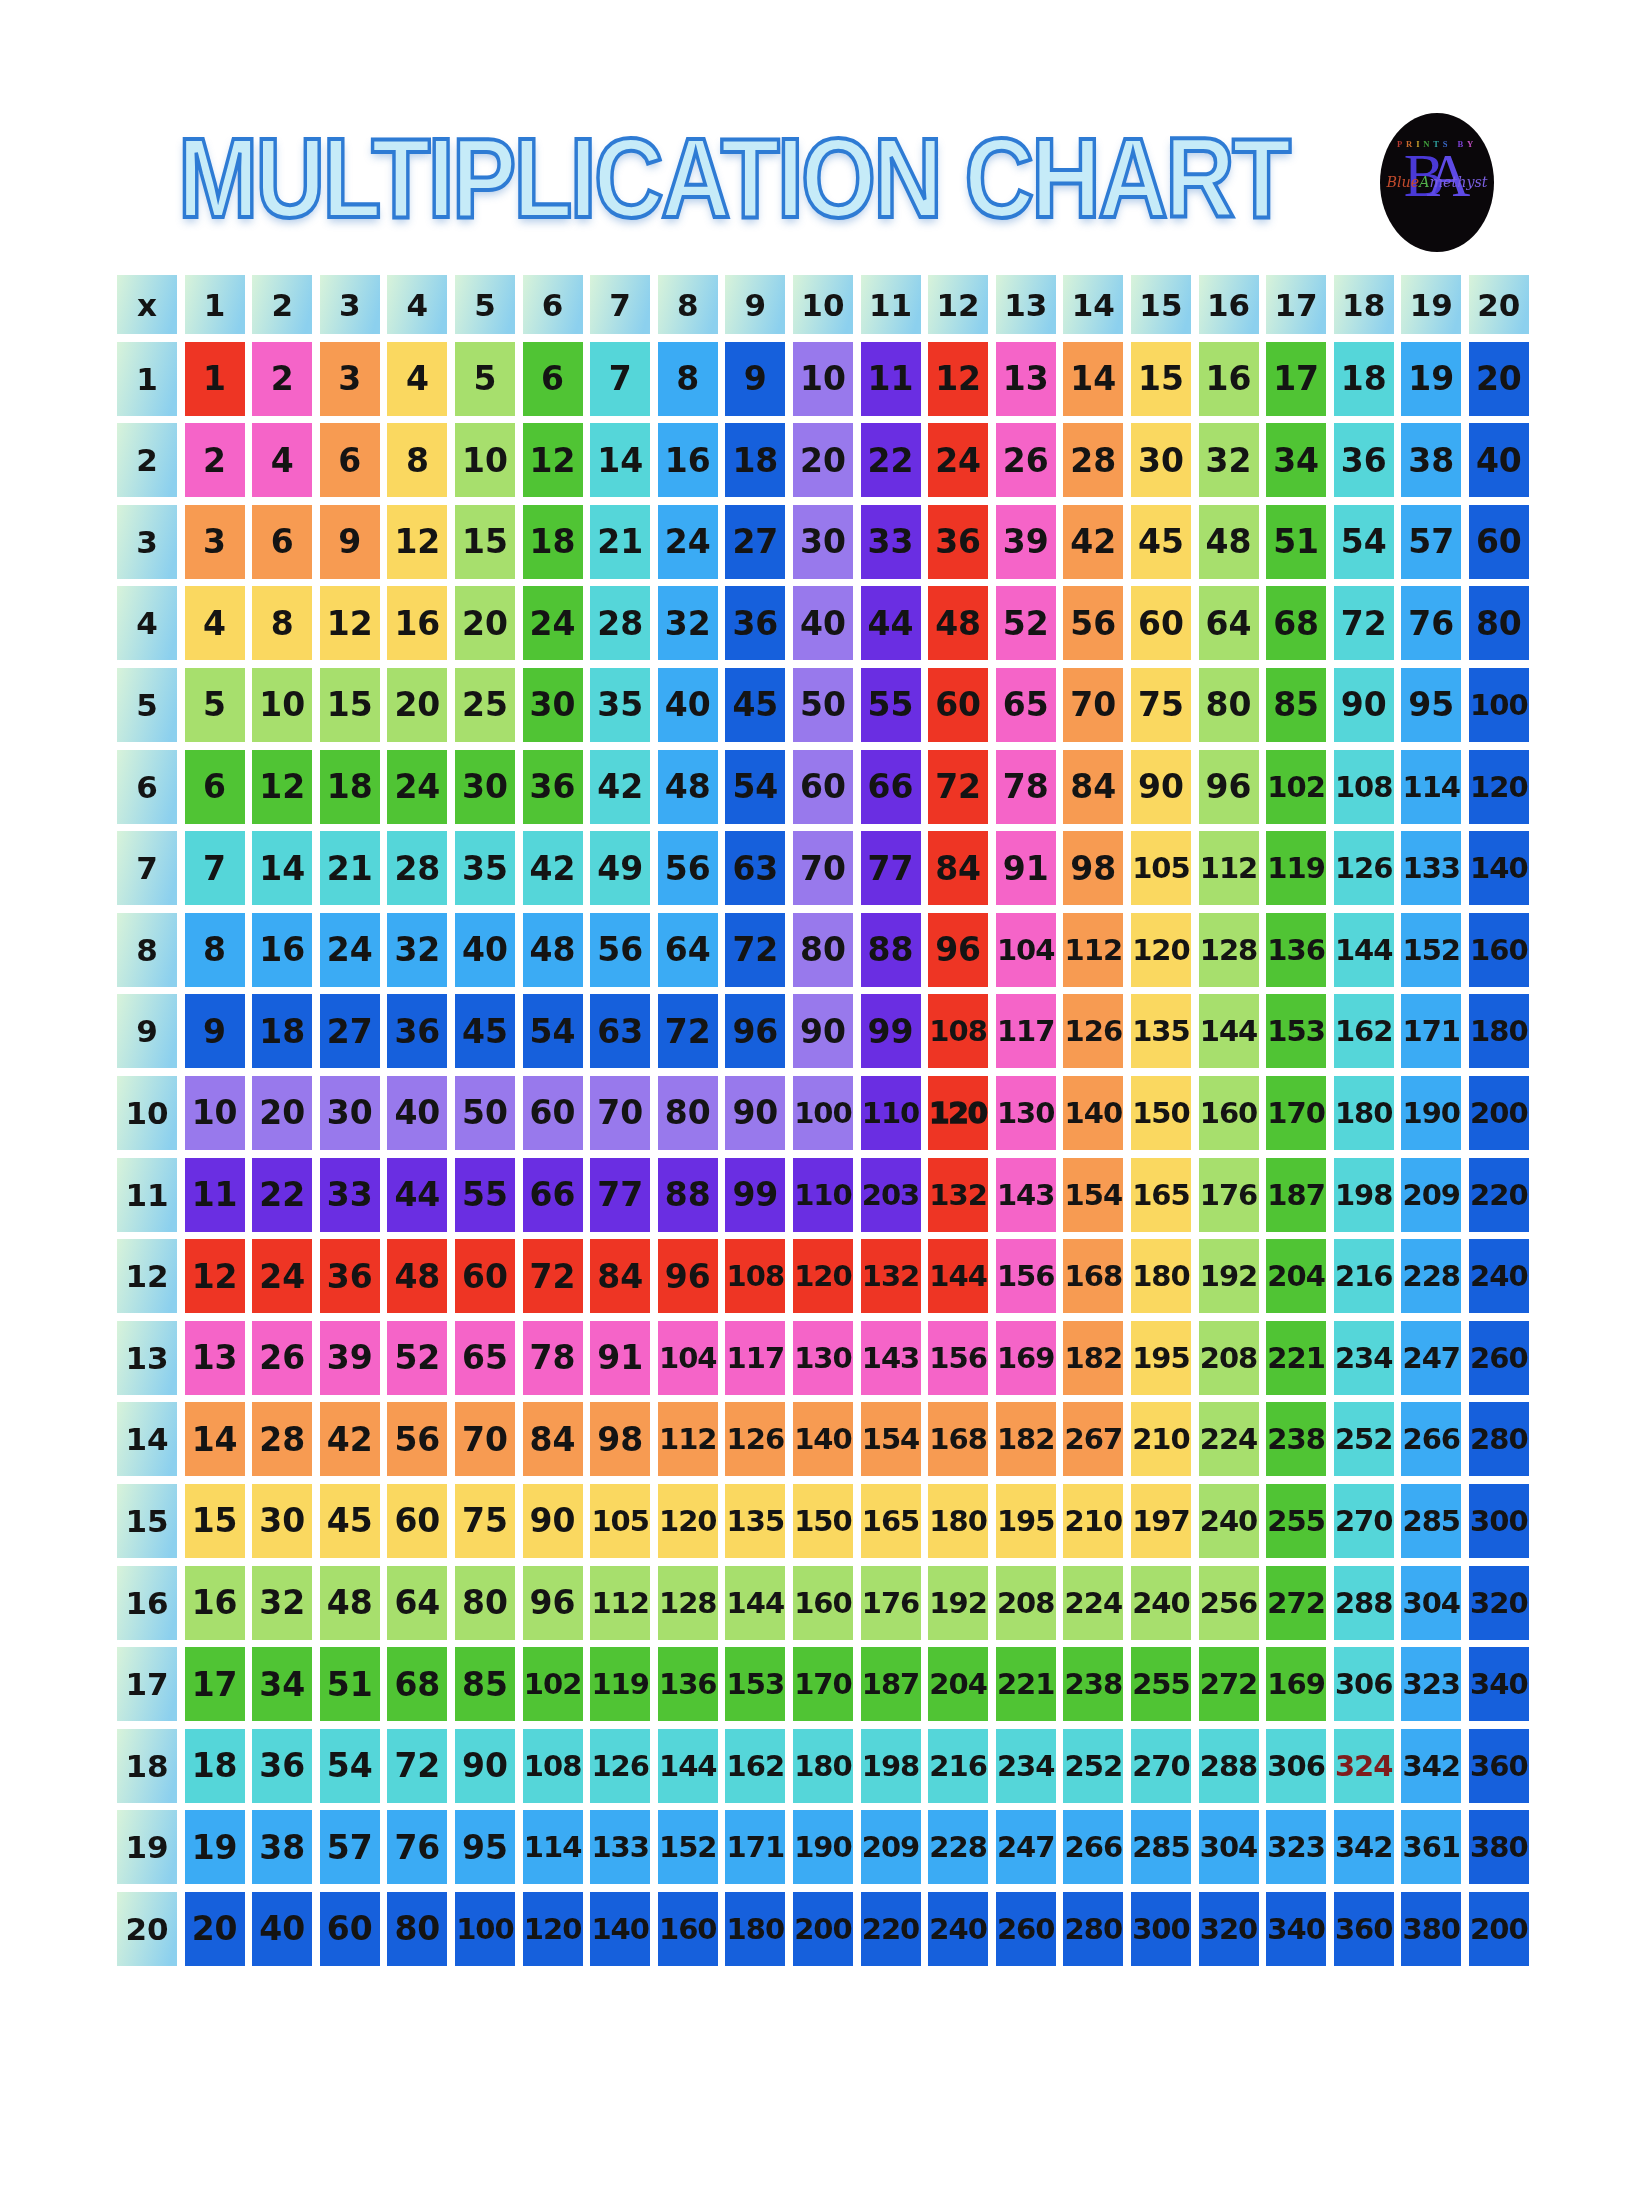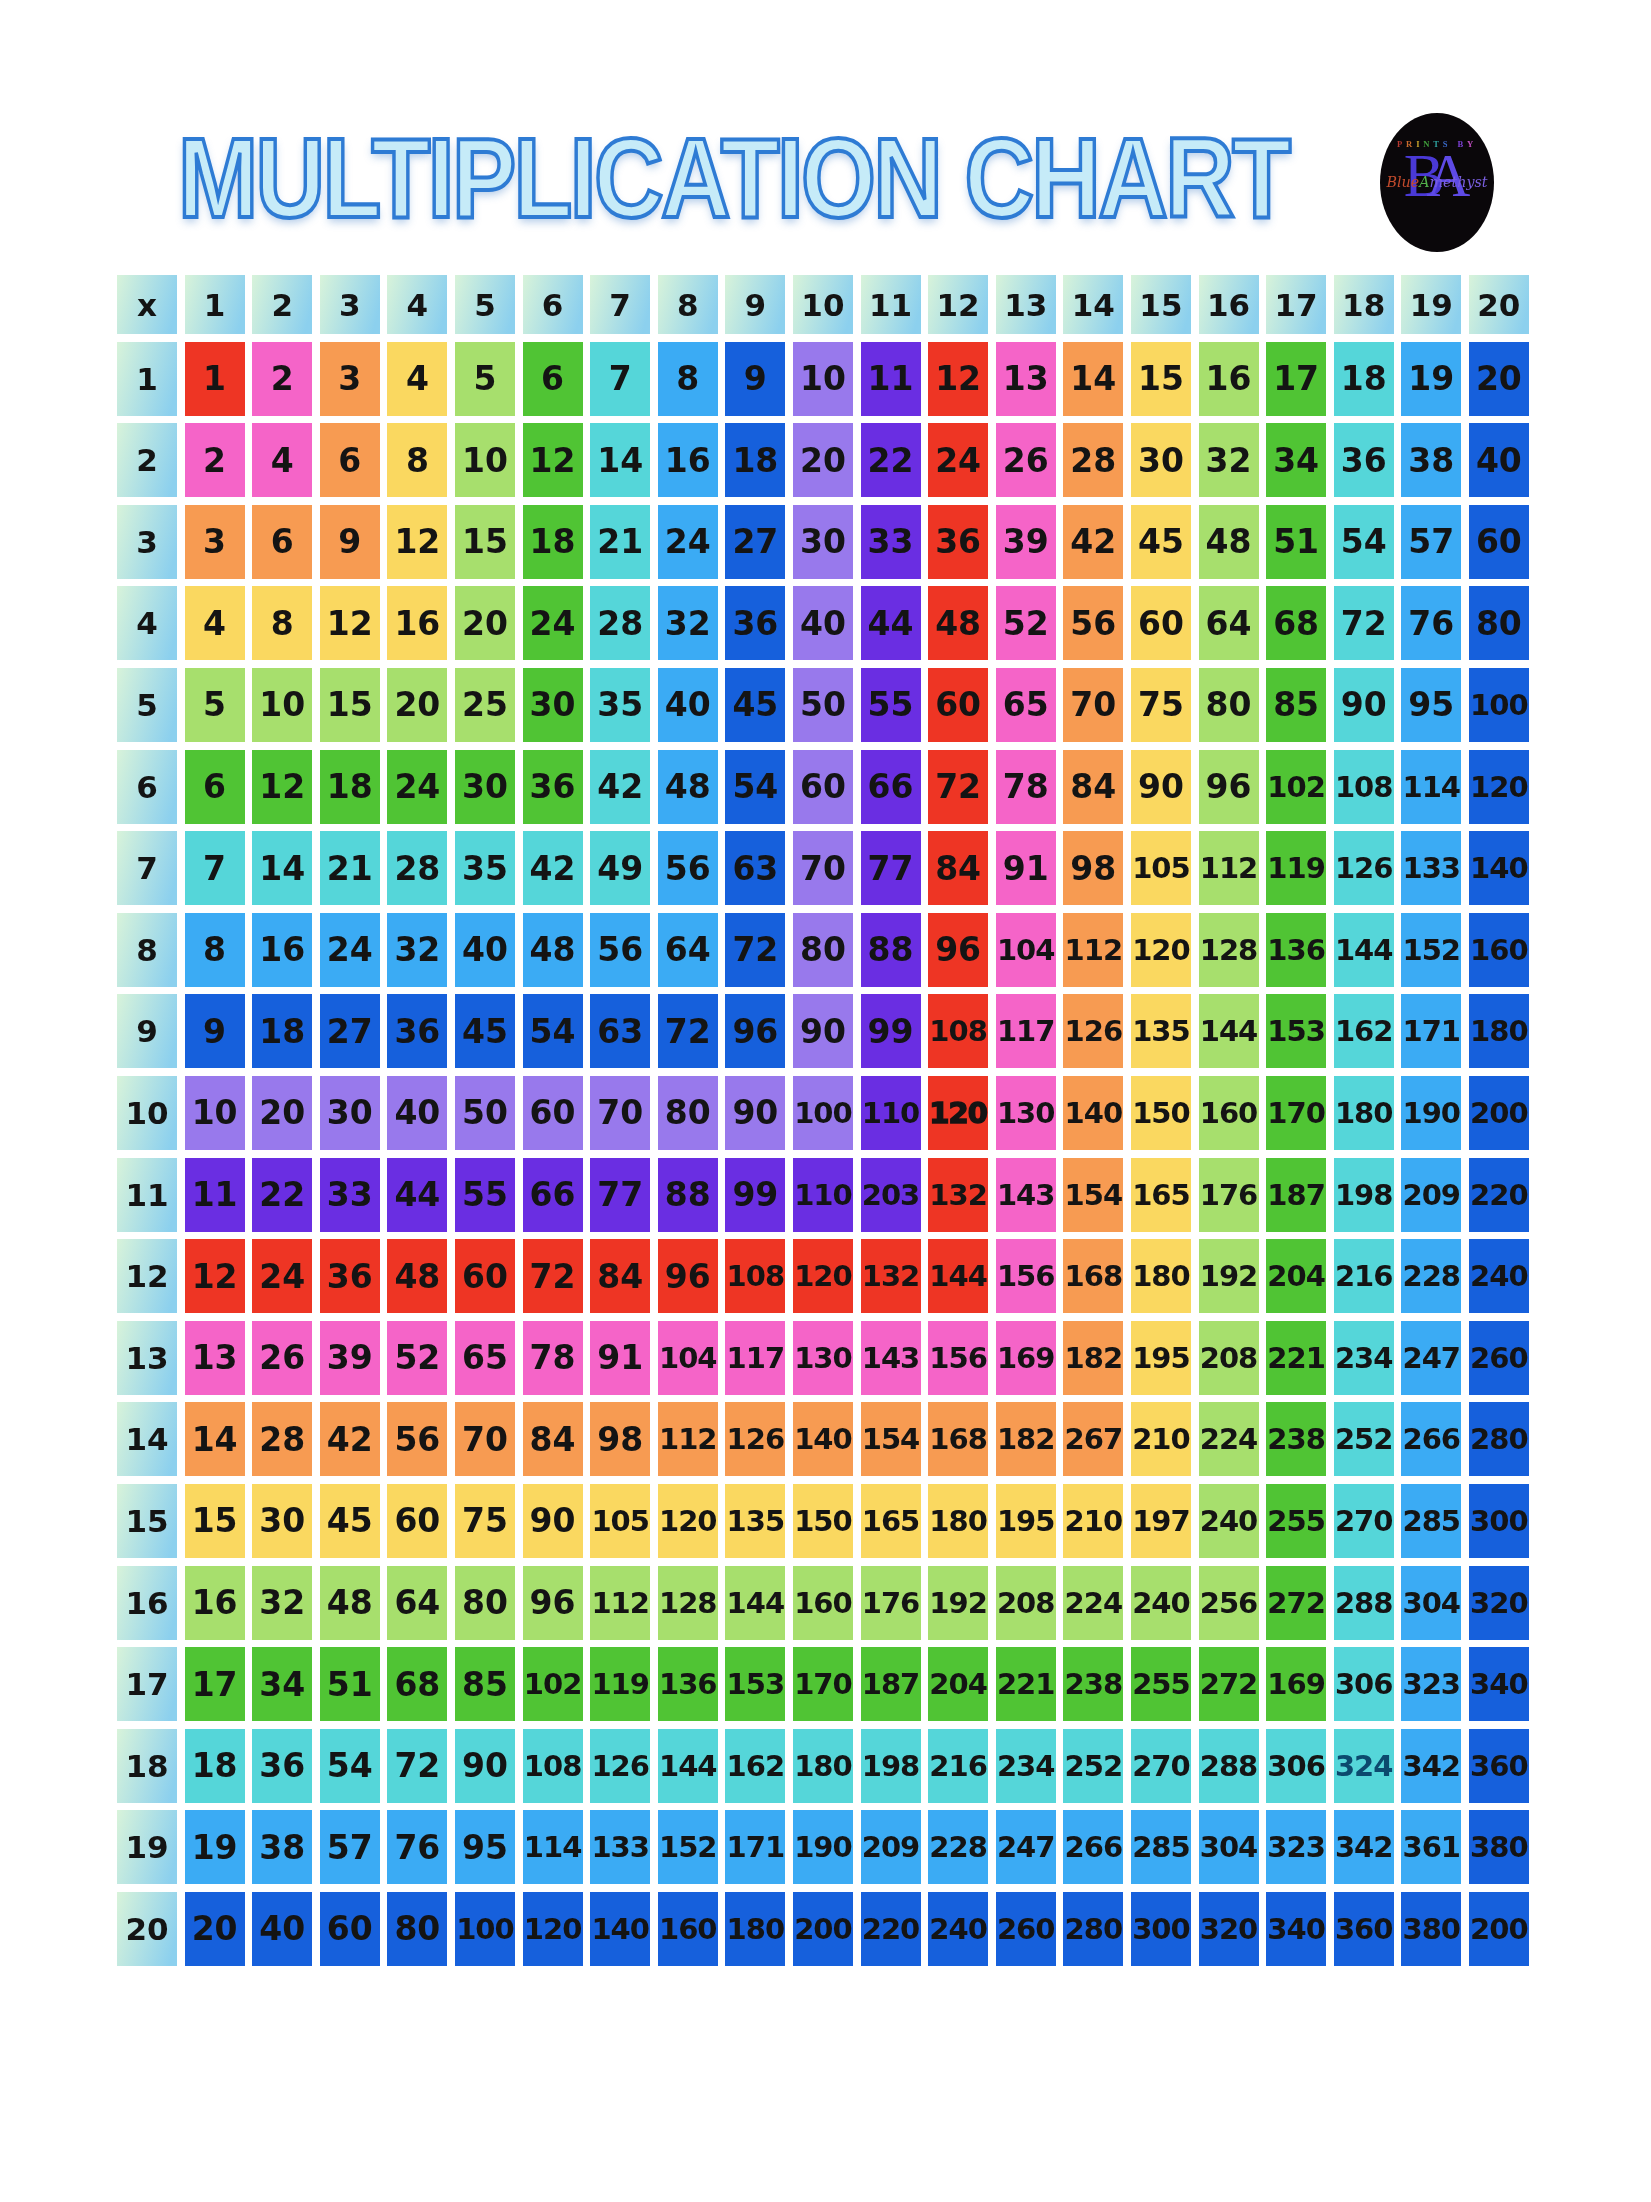--- a/index.html
+++ b/index.html
@@ -445,21 +445,21 @@
       <div class="cell val d3" style="background: rgb(85, 214, 217); color: rgb(20, 20, 20);">144</div>
       <div class="cell val d3" style="background: rgb(85, 214, 217); color: rgb(20, 20, 20);">162</div>
       <div class="cell val d3" style="background: rgb(85, 214, 217); color: rgb(20, 20, 20);">180</div>
       <div class="cell val d3" style="background: rgb(85, 214, 217); color: rgb(20, 20, 20);">198</div>
       <div class="cell val d3" style="background: rgb(85, 214, 217); color: rgb(20, 20, 20);">216</div>
       <div class="cell val d3" style="background: rgb(85, 214, 217); color: rgb(20, 20, 20);">234</div>
       <div class="cell val d3" style="background: rgb(85, 214, 217); color: rgb(20, 20, 20);">252</div>
       <div class="cell val d3" style="background: rgb(85, 214, 217); color: rgb(20, 20, 20);">270</div>
       <div class="cell val d3" style="background: rgb(85, 214, 217); color: rgb(20, 20, 20);">288</div>
       <div class="cell val d3" style="background: rgb(85, 214, 217); color: rgb(20, 20, 20);">306</div>
-      <div class="cell val d3" style="background: rgb(85, 214, 217); color: #0c4a6e;">324</div>
+      <div class="cell val d3" style="background: rgb(85, 214, 217); color: #7f1d1d;">324</div>
       <div class="cell val d3" style="background: rgb(59, 171, 244); color: rgb(20, 20, 20);">342</div>
       <div class="cell val d3" style="background: rgb(22, 96, 220); color: rgb(20, 20, 20);">360</div>
       <div class="cell hdr" style="background: linear-gradient(105deg, rgb(216, 243, 218) 0%, rgb(140, 208, 238) 90%); color: rgb(20, 20, 20);">19</div>
       <div class="cell val" style="background: rgb(59, 171, 244); color: rgb(20, 20, 20);">19</div>
       <div class="cell val" style="background: rgb(59, 171, 244); color: rgb(20, 20, 20);">38</div>
       <div class="cell val" style="background: rgb(59, 171, 244); color: rgb(20, 20, 20);">57</div>
       <div class="cell val" style="background: rgb(59, 171, 244); color: rgb(20, 20, 20);">76</div>
       <div class="cell val" style="background: rgb(59, 171, 244); color: rgb(20, 20, 20);">95</div>
       <div class="cell val d3" style="background: rgb(59, 171, 244); color: rgb(20, 20, 20);">114</div>
       <div class="cell val d3" style="background: rgb(59, 171, 244); color: rgb(20, 20, 20);">133</div>

